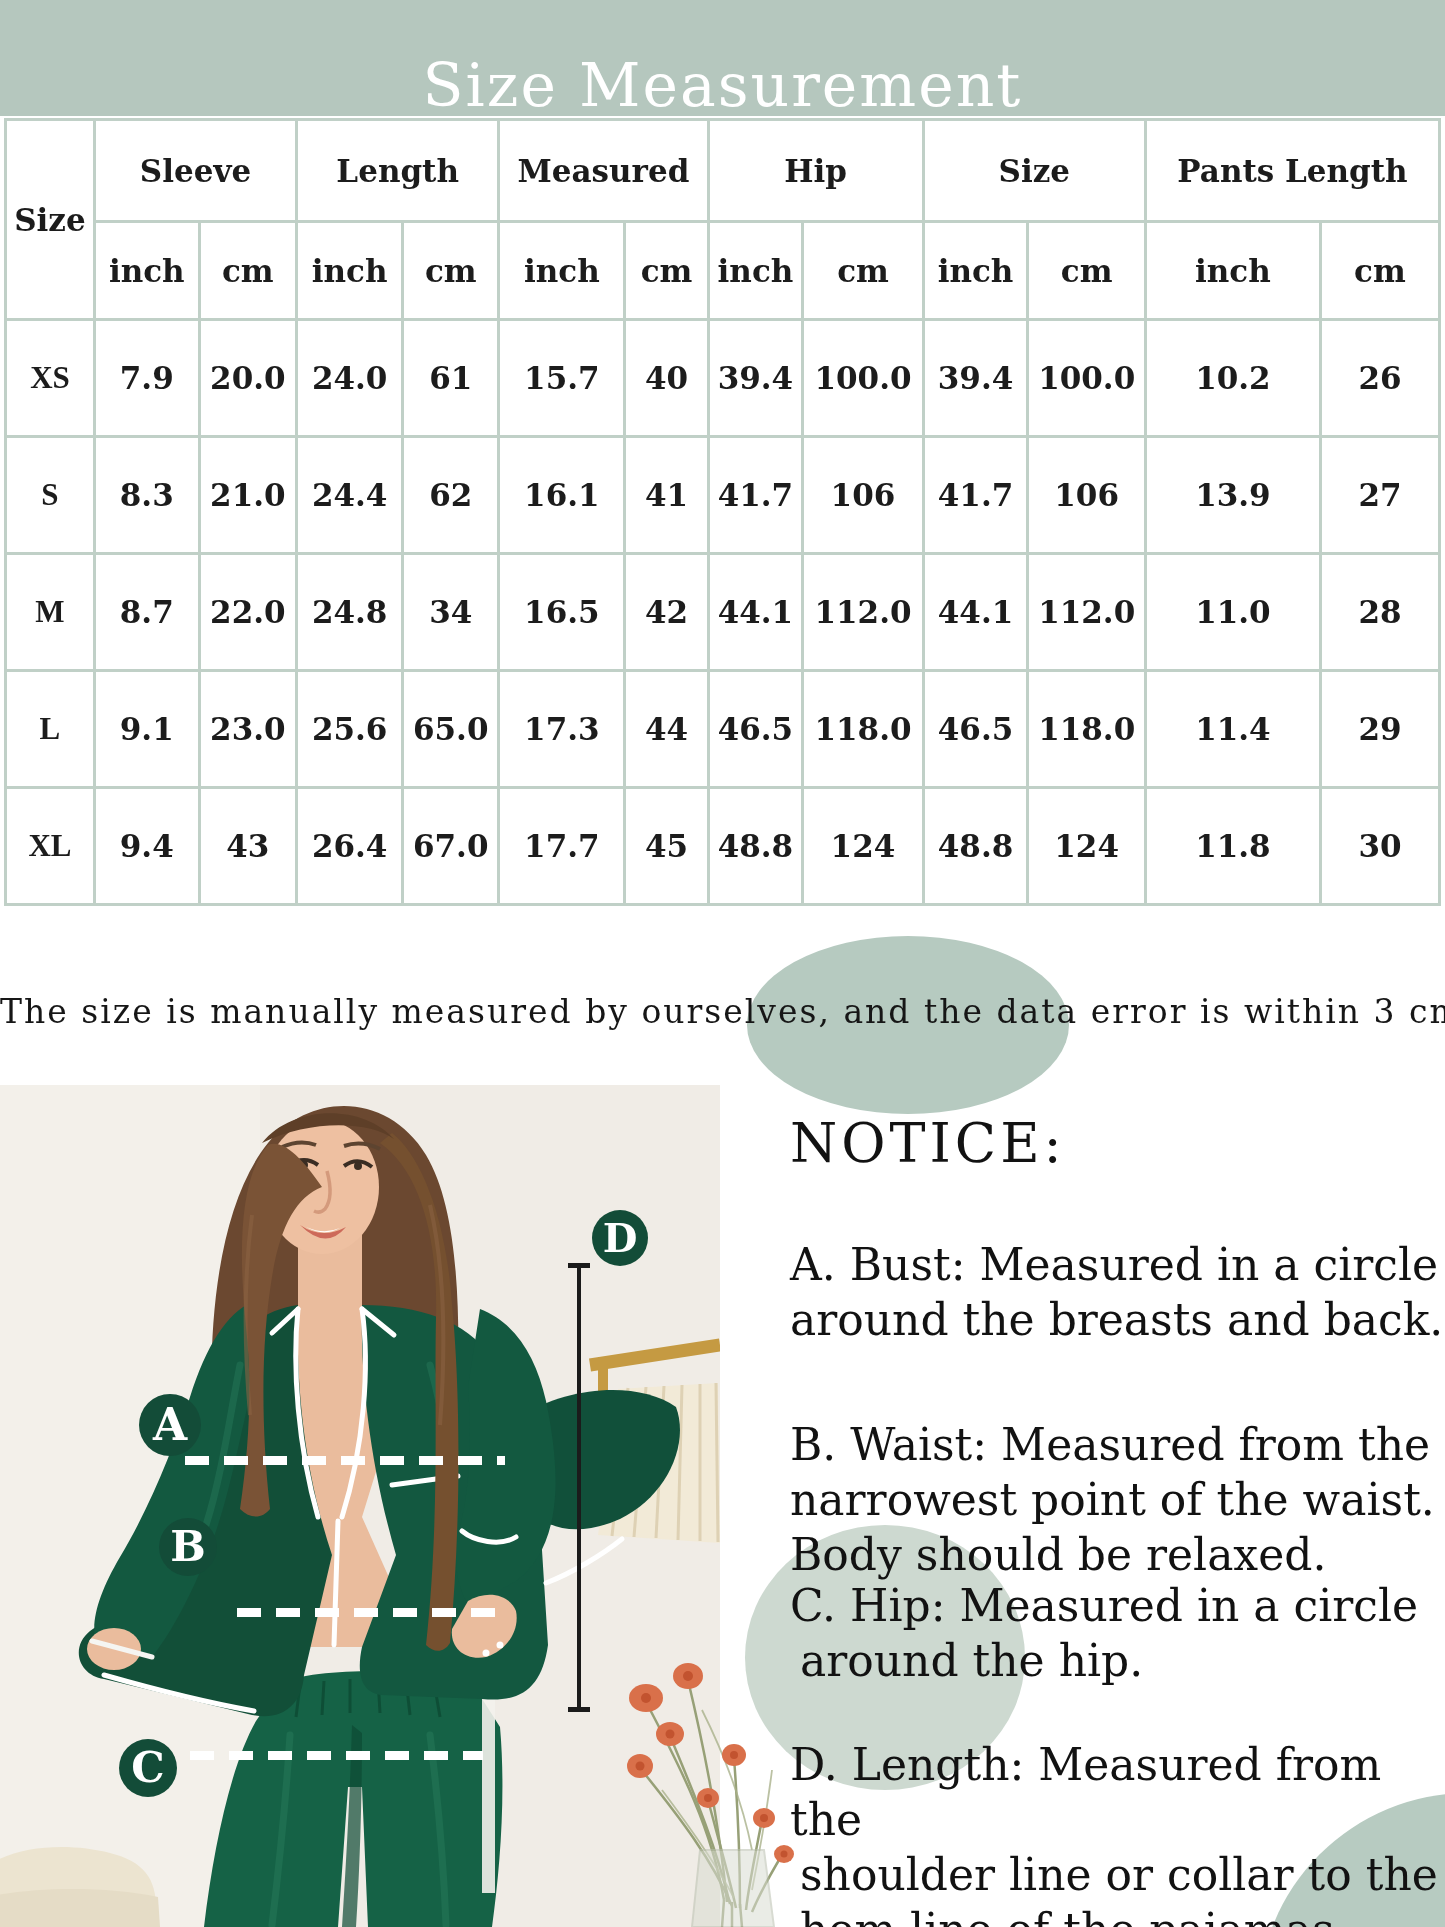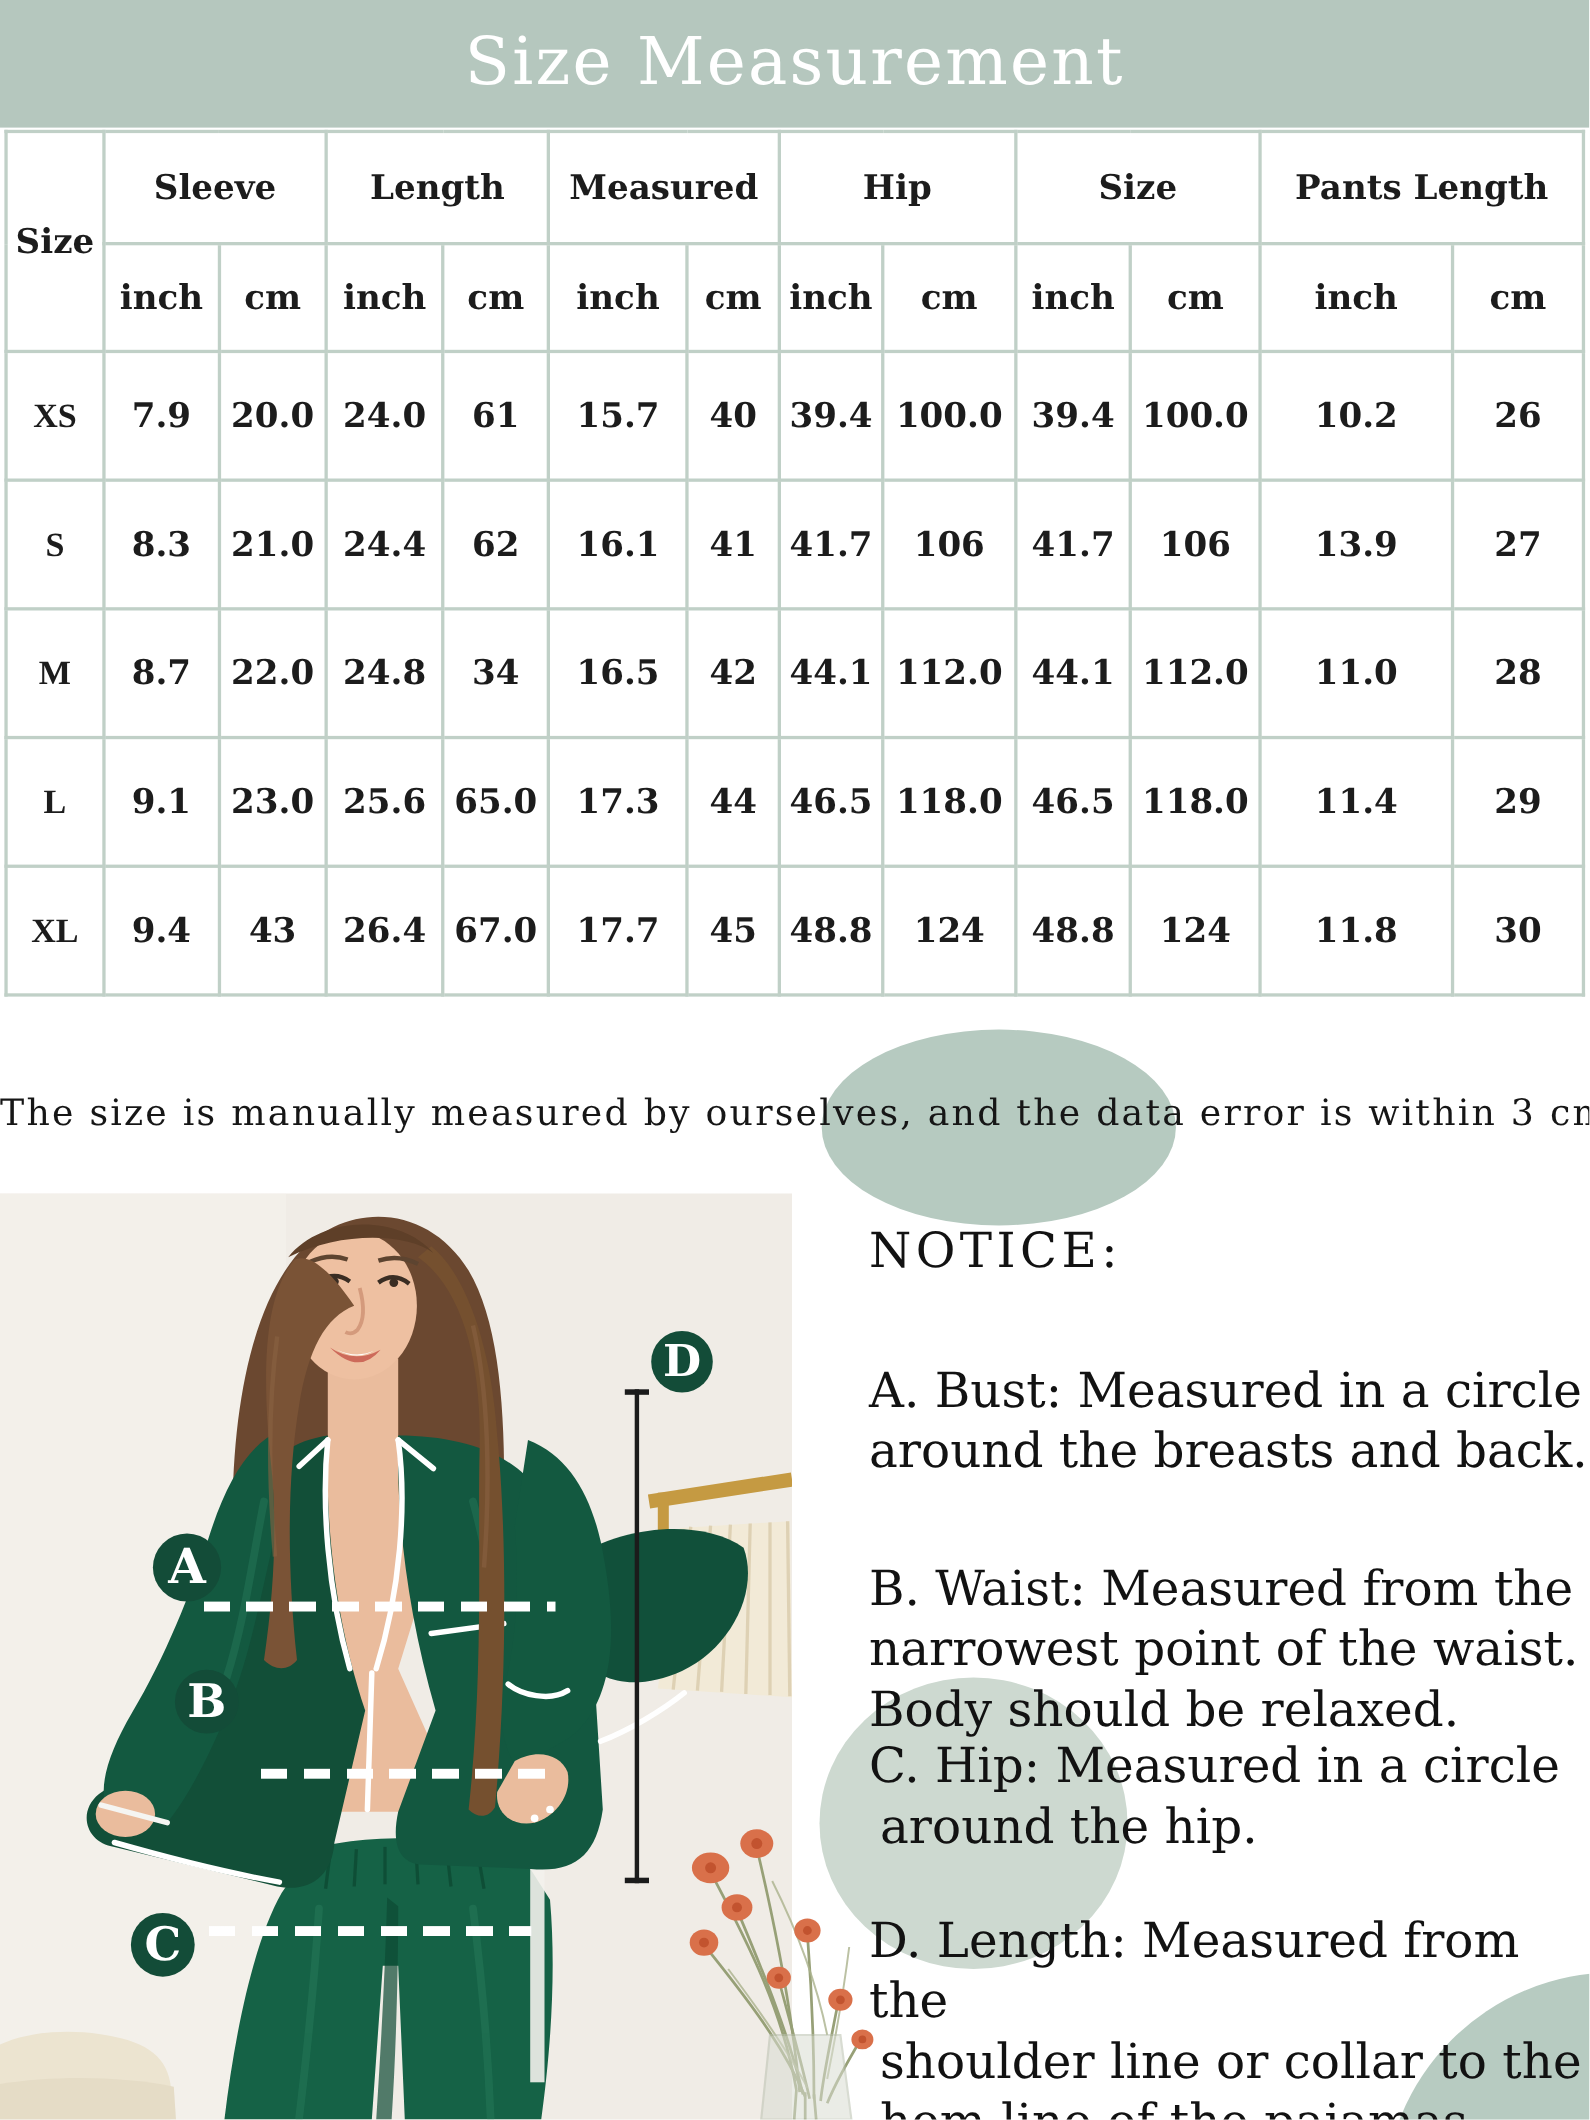--- a/index.html
+++ b/index.html
@@ -2,21 +2,21 @@
 <html><head>
 <meta charset="utf-8">
 <style>
   html,body{margin:0;padding:0;background:#ffffff;}
   .page{position:relative;width:1445px;height:1927px;background:#ffffff;overflow:hidden;
         font-family:"DejaVu Serif", serif;color:#1c1c1c;}
 
   
   .title-bar{position:absolute;left:0;top:0;width:1445px;height:116px;background:#b5c7be;}
   .title-bar .title{display:block;width:100%;text-align:center;line-height:112px;
-        font-size:60px;letter-spacing:2px;color:#ffffff;font-weight:400;}
+        font-size:60px;letter-spacing:2px;color:#ffffff;font-weight:400;margin-top:29px;}
 
   
   .size-table-wrap{position:absolute;left:4px;top:118px;width:1437px;}
   table.size-table{width:100%;border-collapse:collapse;table-layout:fixed;background:#ffffff;}
   table.size-table td,table.size-table th{border:3px solid #c0d0c7;text-align:center;
         vertical-align:middle;font-weight:600;font-size:31px;color:#1c1c1c;padding:0;}
   tr.group-row{height:102px;}
   tr.unit-row{height:98px;}
   tr.data-row{height:117px;}
   th.group-label{font-size:32px;font-weight:700;}
@@ -55,21 +55,21 @@
   .dash-hip{left:190px;top:1751px;width:293px;}
 
   .vline{position:absolute;left:577px;top:1263px;width:4px;height:449px;background:#1b1b1b;z-index:4;}
   .vline-cap{position:absolute;left:568px;width:22px;height:5px;background:#1b1b1b;z-index:4;}
   .cap-top{top:1263px;}
   .cap-bottom{top:1707px;}
 
   .flowers{position:absolute;left:612px;top:1650px;width:240px;height:277px;z-index:5;}
 
   
-  .notice-heading{position:absolute;left:790px;top:1112px;font-size:44px;letter-spacing:4px;
+  .notice-heading{position:absolute;left:790px;top:1112px;font-size:54px;letter-spacing:4px;
         color:#121212;z-index:6;font-weight:400;}
   .notice-item{position:absolute;left:790px;width:660px;font-size:44px;line-height:55px;
         color:#121212;z-index:6;}
   .notice-item .cont{padding-left:10px;}
   .item-a{top:1237px;}
   .item-b{top:1417px;}
   .item-c{top:1578px;}
   .item-d{top:1737px;}
 </style>
 </head>

